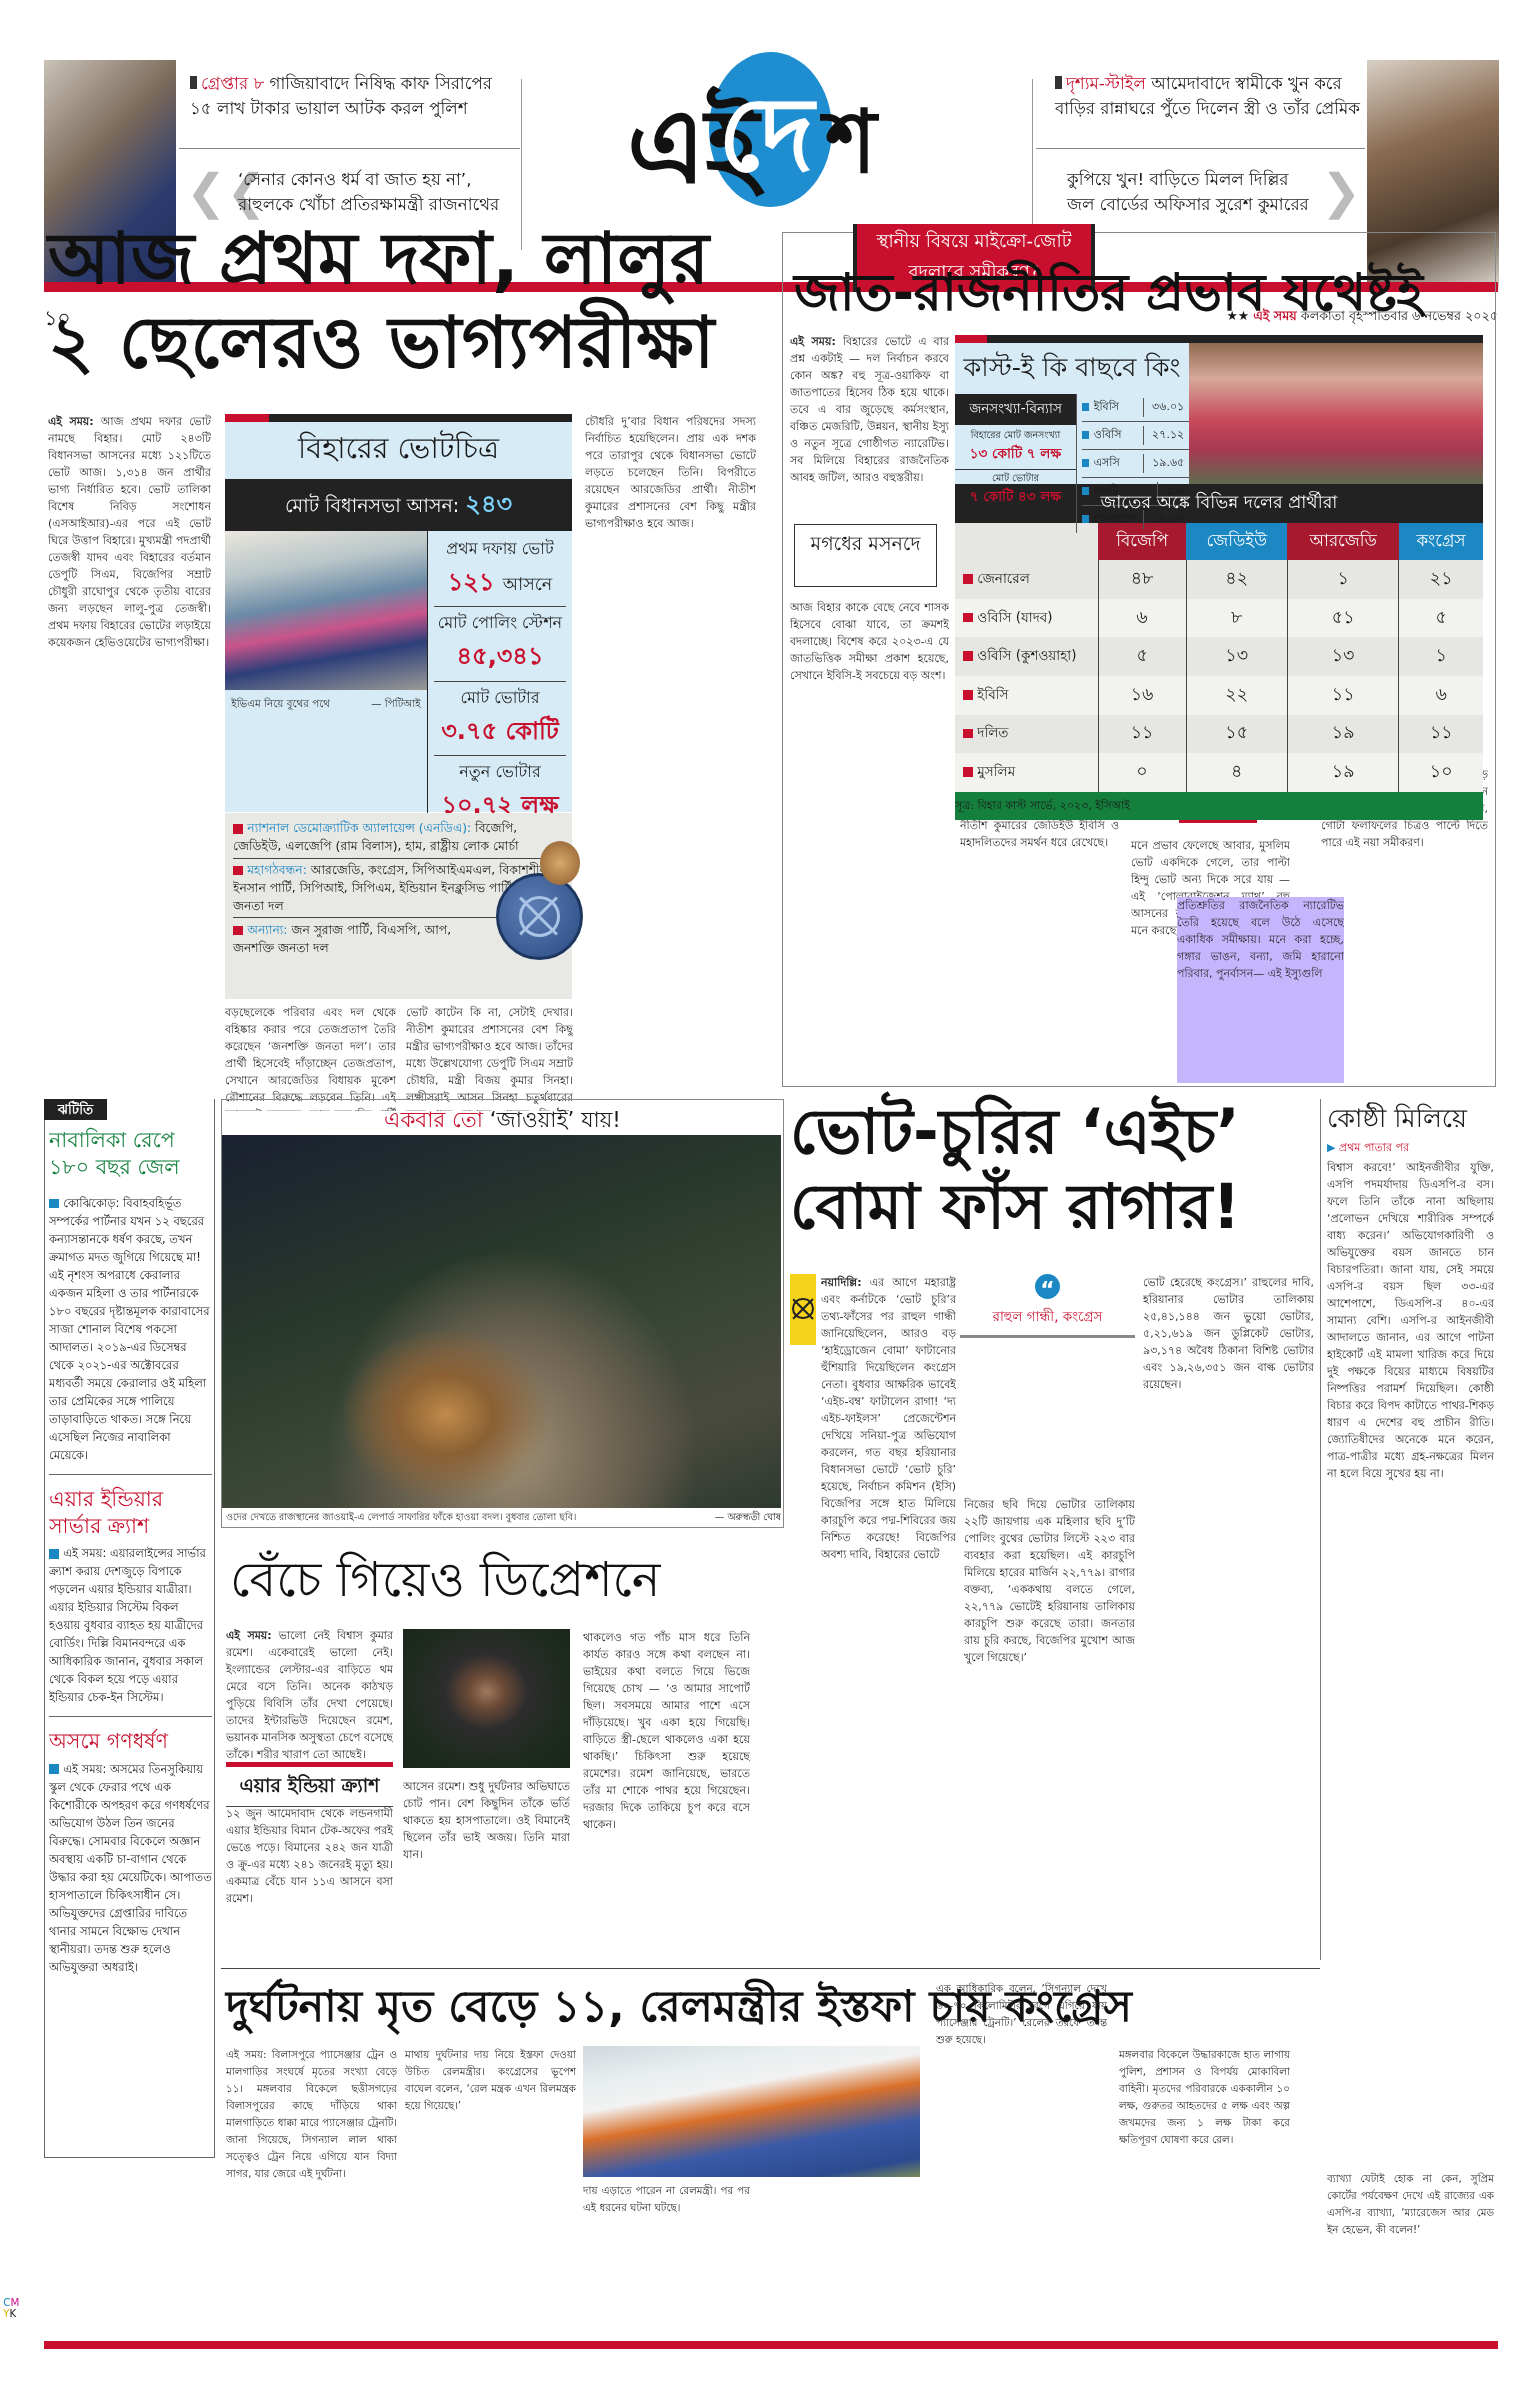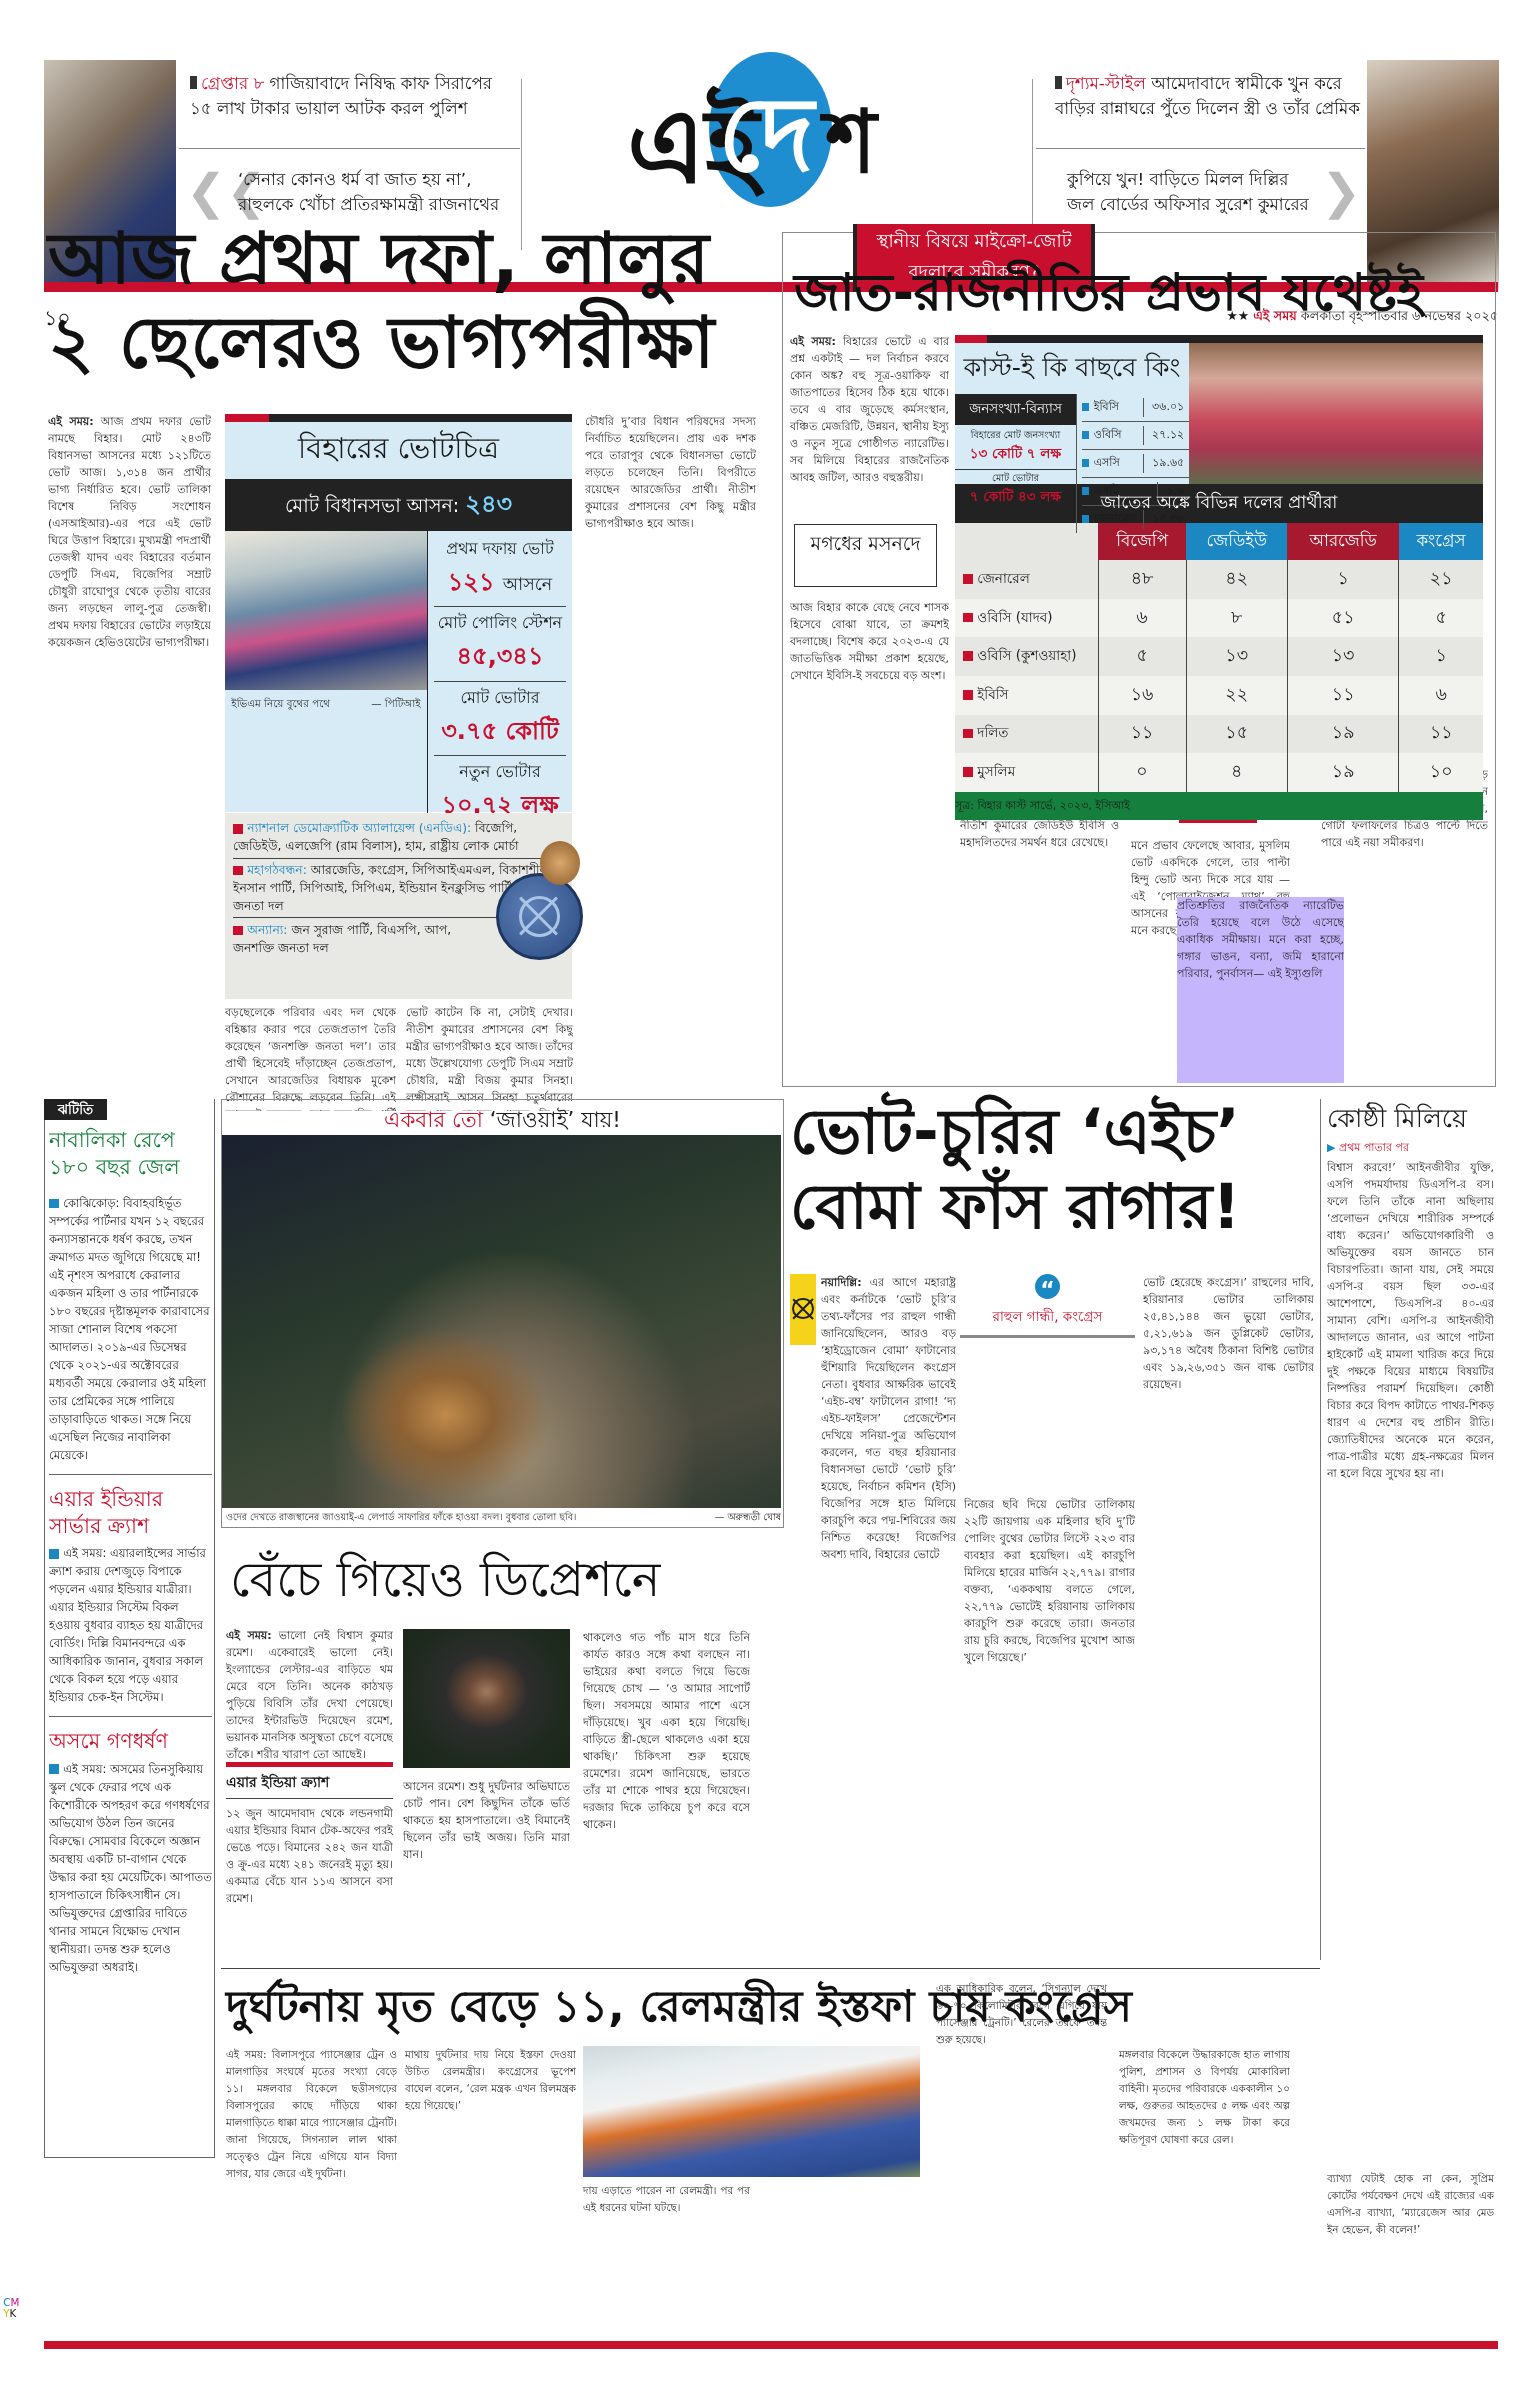--- a/index.html
+++ b/index.html
@@ -325,21 +325,21 @@
 <div style="position:absolute;left:1327px;top:1139px;font-size:11px;" class="red">
   <span style="color:#1b87c3;">▶</span> <span>প্রথম পাতার পর</span>
 </div>
 <div class="col-text" style="left:1327px;top:1159px;width:167px;height:996px;">বিশ্বাস করবে!’ আইনজীবীর যুক্তি, এসপি পদমর্যাদায় ডিএসপি-র বস। ফলে তিনি তাঁকে নানা অছিলায় ‘প্রলোভন দেখিয়ে শারীরিক সম্পর্কে বাধ্য করেন।’ অভিযোগকারিণী ও অভিযুক্তের বয়স জানতে চান বিচারপতিরা। জানা যায়, সেই সময়ে এসপি-র বয়স ছিল ৩৩-এর আশেপাশে, ডিএসপি-র ৪০-এর সামান্য বেশি। এসপি-র আইনজীবী আদালতে জানান, এর আগে পাটনা হাইকোর্ট এই মামলা খারিজ করে দিয়ে দুই পক্ষকে বিয়ের মাধ্যমে বিষয়টির নিষ্পত্তির পরামর্শ দিয়েছিল। কোষ্ঠী বিচার করে বিপদ কাটাতে পাথর-শিকড় ধারণ এ দেশের বহু প্রাচীন রীতি। জ্যোতিষীদের অনেকে মনে করেন, পাত্র-পাত্রীর মধ্যে গ্রহ-নক্ষত্রের মিলন না হলে বিয়ে সুখের হয় না।</div>
 
 <div class="hl" style="left:230px;top:1554px;font-size:48px;font-weight:normal;">বেঁচে গিয়েও ডিপ্রেশনে</div>
 <div class="col-text" style="left:226px;top:1627px;width:167px;height:131px;">
   <b>এই সময়:</b> <span>ভালো নেই বিশ্বাস কুমার রমেশ। একেবারেই ভালো নেই। ইংল্যান্ডের লেস্টার-এর বাড়িতে থম মেরে বসে তিনি। অনেক কাঠখড় পুড়িয়ে বিবিসি তাঁর দেখা পেয়েছে। তাদের ইন্টারভিউ দিয়েছেন রমেশ, ভয়ানক মানসিক অসুস্থতা চেপে বসেছে তাঁকে। শরীর খারাপ তো আছেই।</span>
 </div>
 <div style="position:absolute;left:226px;top:1762px;width:167px;height:4.8px;background:#c8102e;"></div>
-<div style="position:absolute;left:226px;top:1771px;width:167px;font-size:14px;font-weight:bold;border-bottom:1.6px solid #444;padding-bottom:3.2px;">এয়ার ইন্ডিয়া ক্র্যাশ</div>
+<div style="position:absolute;left:226px;top:1771px;width:167px;font-size:19px;font-weight:bold;text-align:center;border-bottom:1.6px solid #444;padding-bottom:3.2px;">এয়ার ইন্ডিয়া ক্র্যাশ</div>
 <div class="col-text" style="left:226px;top:1805px;width:167px;height:159px;">১২ জুন আমেদাবাদ থেকে লন্ডনগামী এয়ার ইন্ডিয়ার বিমান টেক-অফের পরই ভেঙে পড়ে। বিমানের ২৪২ জন যাত্রী ও ক্রু-এর মধ্যে ২৪১ জনেরই মৃত্যু হয়। একমাত্র বেঁচে যান ১১এ আসনে বসা রমেশ।</div>
 <div style="position:absolute;left:403px;top:1629px;width:167px;height:139px;background:radial-gradient(ellipse at 50% 45%,#a07a5e 0%,#6b4a37 15%,#2d2d2d 35%,#1e2a1e 70%,#1b261b 100%);"></div>
 <div class="col-text" style="left:403px;top:1778px;width:167px;height:186px;">আসেন রমেশ। শুধু দুর্ঘটনার অভিঘাতে চোট পান। বেশ কিছুদিন তাঁকে ভর্তি থাকতে হয় হাসপাতালে। ওই বিমানেই ছিলেন তাঁর ভাই অজয়। তিনি মারা যান।</div>
 <div class="col-text" style="left:583px;top:1629px;width:167px;height:333px;">থাকলেও গত পাঁচ মাস ধরে তিনি কার্যত কারও সঙ্গে কথা বলছেন না। ভাইয়ের কথা বলতে গিয়ে ভিজে গিয়েছে চোখ — ‘ও আমার সাপোর্ট ছিল। সবসময়ে আমার পাশে এসে দাঁড়িয়েছে। খুব একা হয়ে গিয়েছি। বাড়িতে স্ত্রী-ছেলে থাকলেও একা হয়ে থাকছি।’ চিকিৎসা শুরু হয়েছে রমেশের। রমেশ জানিয়েছে, ভারতে তাঁর মা শোকে পাথর হয়ে গিয়েছেন। দরজার দিকে তাকিয়ে চুপ করে বসে থাকেন।</div>
 
 <div style="position:absolute;left:221px;top:1968px;width:1099px;border-top:1.6px solid #444;"></div>
 
 <div class="hl" style="left:226px;top:1984px;font-size:43px;">দুর্ঘটনায় মৃত বেড়ে ১১, রেলমন্ত্রীর ইস্তফা চায় কংগ্রেস</div>
 <div class="col-text" style="left:226px;top:2046px;width:171px;height:210px;font-size:10.3px;">এই সময়: বিলাসপুরে প্যাসেঞ্জার ট্রেন ও মালগাড়ির সংঘর্ষে মৃতের সংখ্যা বেড়ে ১১। মঙ্গলবার বিকেলে ছত্তীসগঢ়ের বিলাসপুরের কাছে দাঁড়িয়ে থাকা মালগাড়িতে ধাক্কা মারে প্যাসেঞ্জার ট্রেনটি। জানা গিয়েছে, সিগন্যাল লাল থাকা সত্ত্বেও ট্রেন নিয়ে এগিয়ে যান বিদ্যা সাগর, যার জেরে এই দুর্ঘটনা।</div>
 <div class="col-text" style="left:405px;top:2046px;width:171px;height:210px;font-size:10.3px;">মাথায় দুর্ঘটনার দায় নিয়ে ইস্তফা দেওয়া উচিত রেলমন্ত্রীর। কংগ্রেসের ভূপেশ বাঘেল বলেন, ‘রেল মন্ত্রক এখন রিলমন্ত্রক হয়ে গিয়েছে।’</div>

